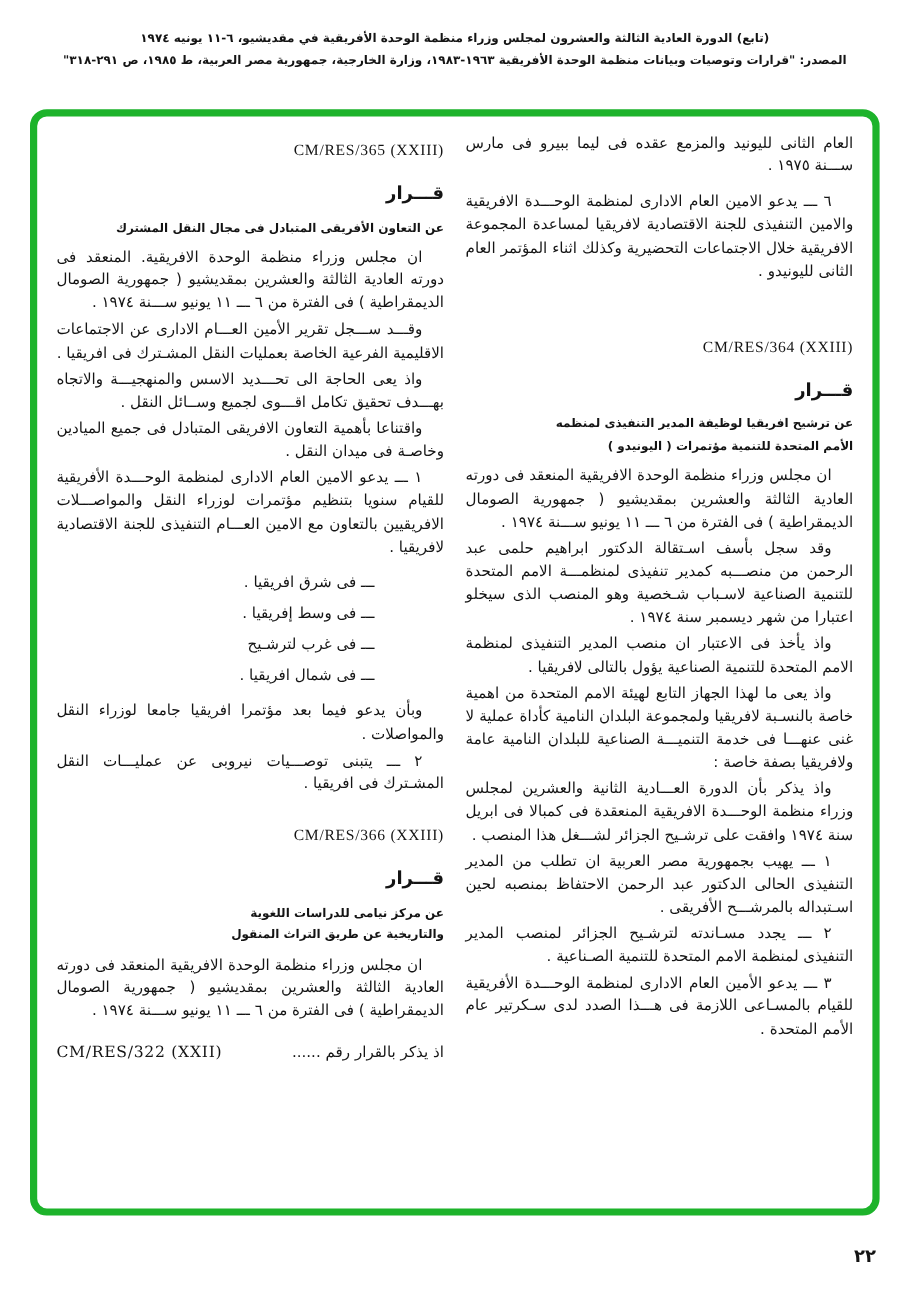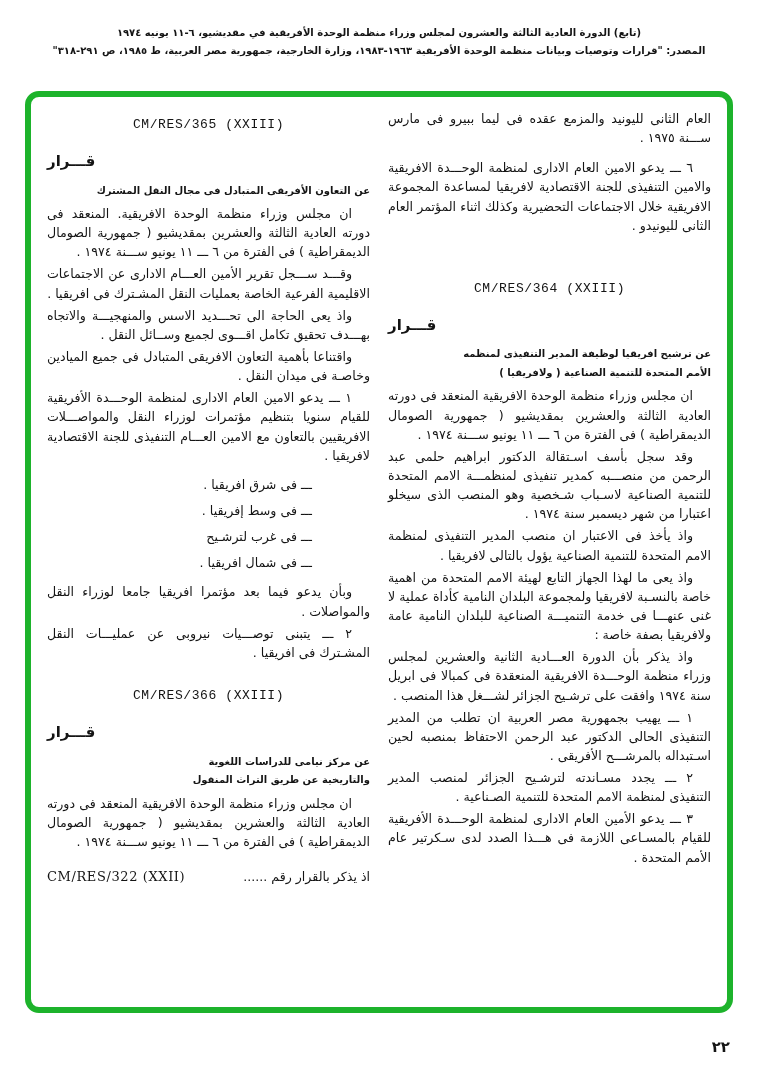--- a/index.html
+++ b/index.html
@@ -38,31 +38,31 @@
     flex: 1 1 0;
     min-width: 0;
     font-size: 12.6px;
     line-height: 1.52;
     text-align: justify;
   }
 
   
   .res-number {
     direction: ltr;
-    text-align: center;
-    font-family: Liberation Mono, monospace;
+    text-align: right;
+    font-family: Liberation Serif, serif;
     font-size: 13px;
     letter-spacing: 0.6px;
     margin: 10px 0 2px 0;
     white-space: nowrap;
   }
   .gap-top-lg { margin-top: 44px; }
   .gap-top-md { margin-top: 24px; }
   .heading {
-    text-align: left;
+    text-align: right;
     font-weight: bold;
     font-size: 15px;
     letter-spacing: 1px;
     margin: 15px 0 9px 0;
   }
   .subtitle {
     text-align: right;
     font-weight: bold;
     font-size: 10px;
     line-height: 1.85;
@@ -106,21 +106,21 @@
     <div class="columns">
 
       <section class="col">
         <p class="para para-cont">العام الثانى لليونيد والمزمع عقده فى ليما ببيرو فى مارس ســـنة ١٩٧٥ .</p>
         <p class="para">٦ ـــ يدعو الامين العام الادارى لمنظمة الوحـــدة الافريقية والامين التنفيذى للجنة الاقتصادية لافريقيا لمساعدة المجموعة الافريقية خلال الاجتماعات التحضيرية وكذلك اثناء المؤتمر العام الثانى لليونيدو .</p>
 
         <div class="res-number gap-top-lg">CM/RES/364  (XXIII)</div>
         <div class="heading">قـــرار</div>
         <div class="subtitle">
           <div>عن ترشيح افريقيا لوظيفة المدير التنفيذى لمنظمه</div>
-          <div>الأمم المتحدة للتنمية الصناعية ( ولافريقيا )</div>
+          <div>الأمم المتحدة للتنمية مؤتمرات ( اليونيدو )</div>
         </div>
         <p class="para">ان مجلس وزراء منظمة الوحدة الافريقية المنعقد فى دورته العادية الثالثة والعشرين بمقديشيو ( جمهورية الصومال الديمقراطية ) فى الفترة من ٦ ـــ ١١ يونيو ســـنة ١٩٧٤ .</p>
         <p class="para">وقد سجل بأسف اسـتقالة الدكتور ابراهيم حلمى عبد الرحمن من منصـــبه كمدير تنفيذى لمنظمـــة الامم المتحدة للتنمية الصناعية لاسـباب شـخصية وهو المنصب الذى سيخلو اعتبارا من شهر ديسمبر سنة ١٩٧٤ .</p>
         <p class="para">واذ يأخذ فى الاعتبار ان منصب المدير التنفيذى لمنظمة الامم المتحدة للتنمية الصناعية يؤول بالتالى لافريقيا .</p>
         <p class="para">واذ يعى ما لهذا الجهاز التابع لهيئة الامم المتحدة من اهمية خاصة بالنسـبة لافريقيا ولمجموعة البلدان النامية كأداة عملية لا غنى عنهـــا فى خدمة التنميـــة الصناعية للبلدان النامية عامة ولافريقيا بصفة خاصة :</p>
         <p class="para">واذ يذكر بأن الدورة العـــادية الثانية والعشرين لمجلس وزراء منظمة الوحـــدة الافريقية المنعقدة فى كمبالا فى ابريل سنة ١٩٧٤ وافقت على ترشـيح الجزائر لشـــغل هذا المنصب .</p>
         <p class="para">١ ـــ يهيب بجمهورية مصر العربية ان تطلب من المدير التنفيذى الحالى الدكتور عبد الرحمن الاحتفاظ بمنصبه لحين اسـتبداله بالمرشـــح الأفريقى .</p>
         <p class="para">٢ ـــ يجدد مسـاندته لترشـيح الجزائر لمنصب المدير التنفيذى لمنظمة الامم المتحدة للتنمية الصـناعية .</p>
         <p class="para">٣ ـــ يدعو الأمين العام الادارى لمنظمة الوحـــدة الأفريقية للقيام بالمسـاعى اللازمة فى هـــذا الصدد لدى سـكرتير عام الأمم المتحدة .</p>
       </section>

